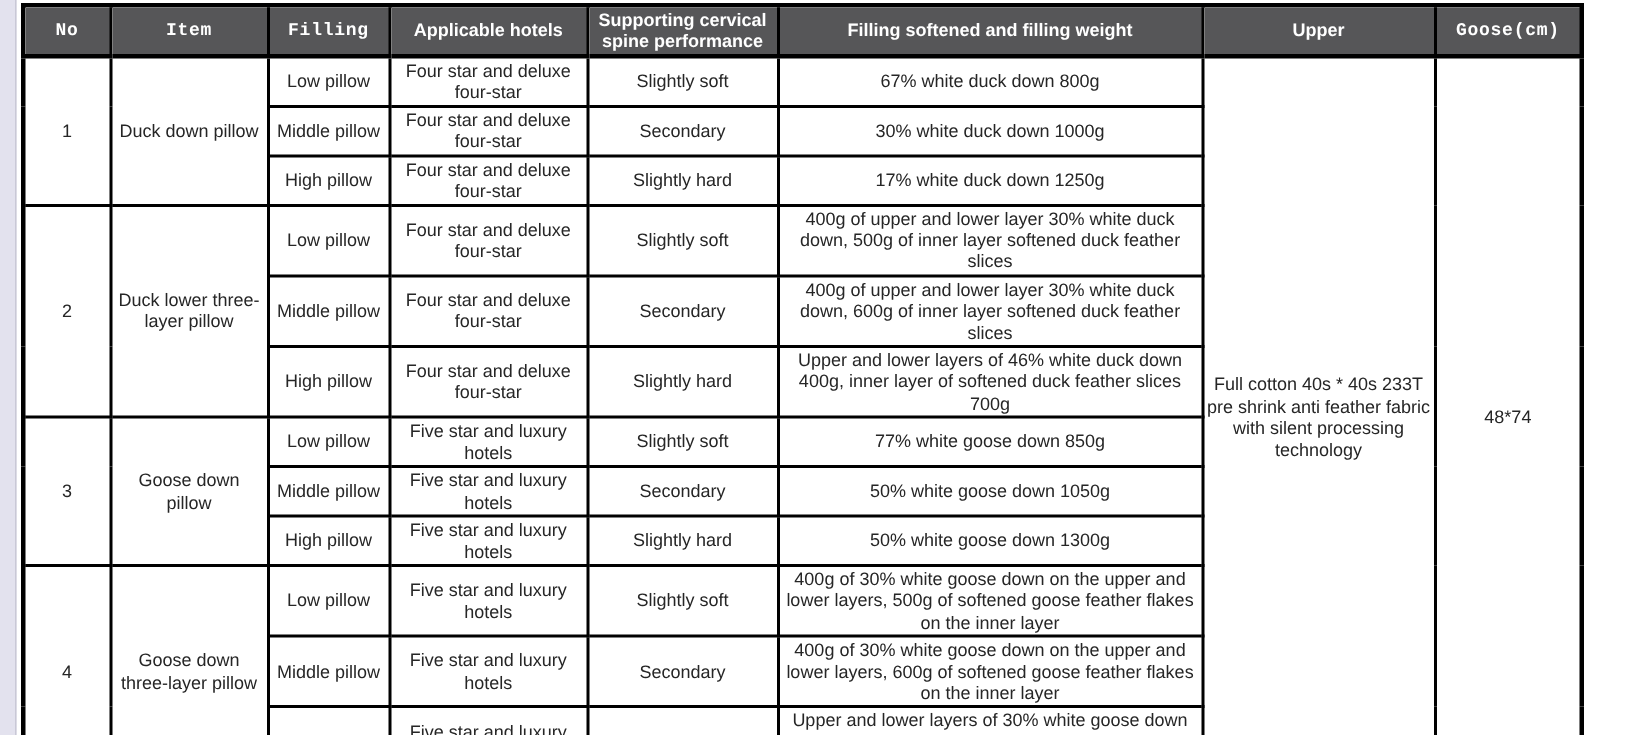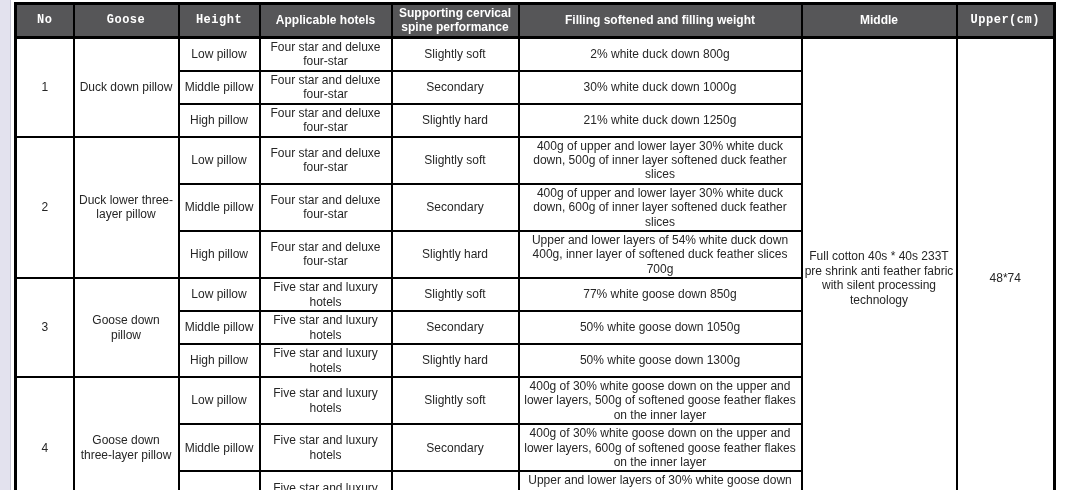--- a/index.html
+++ b/index.html
@@ -83,71 +83,71 @@
     <col style="width:81px">
     <col style="width:132px">
     <col style="width:127px">
     <col style="width:283px">
     <col style="width:155px">
     <col style="width:98px">
   </colgroup>
   <thead>
       <tr>
         <th class="serif-head">No</th>
-        <th class="serif-head">Goose</th>
-        <th class="serif-head">Height</th>
+        <th class="serif-head">Item</th>
+        <th class="serif-head">Filling</th>
         <th>Applicable hotels</th>
         <th>Supporting cervical spine performance</th>
         <th>Filling softened and filling weight</th>
-        <th>Middle</th>
-        <th class="serif-head">Upper(cm)</th>
+        <th>Upper</th>
+        <th class="serif-head">Goose(cm)</th>
       </tr>
     </thead>
   <tbody>
       <tr class="r-std">
         <td rowspan="3" class="cell-no">1</td>
         <td rowspan="3" class="cell-item">Duck down pillow</td>
         <td class="cell-height">Low pillow</td>
         <td class="cell-hotels">Four star and deluxe four-star</td>
         <td class="cell-performance">Slightly soft</td>
-        <td class="cell-filling">2% white duck down 800g</td>
+        <td class="cell-filling">67% white duck down 800g</td>
         <td rowspan="12" class="cell-fabric">Full cotton 40s * 40s 233T pre shrink anti feather fabric with silent processing technology</td>
         <td rowspan="12" class="cell-size">48*74</td>
       </tr>
       <tr class="r-std">
         <td class="cell-height">Middle pillow</td>
         <td class="cell-hotels">Four star and deluxe four-star</td>
         <td class="cell-performance">Secondary</td>
         <td class="cell-filling">30% white duck down 1000g</td>
       </tr>
       <tr class="r-std">
         <td class="cell-height">High pillow</td>
         <td class="cell-hotels">Four star and deluxe four-star</td>
         <td class="cell-performance">Slightly hard</td>
-        <td class="cell-filling">21% white duck down 1250g</td>
+        <td class="cell-filling">17% white duck down 1250g</td>
       </tr>
       <tr class="r-std">
         <td rowspan="3" class="cell-no">2</td>
         <td rowspan="3" class="cell-item">Duck lower three-layer pillow</td>
         <td class="cell-height">Low pillow</td>
         <td class="cell-hotels">Four star and deluxe four-star</td>
         <td class="cell-performance">Slightly soft</td>
         <td class="cell-filling small-gray">400g of upper and lower layer 30% white duck down, 500g of inner layer softened duck feather slices</td>
       </tr>
       <tr class="r-std">
         <td class="cell-height">Middle pillow</td>
         <td class="cell-hotels">Four star and deluxe four-star</td>
         <td class="cell-performance">Secondary</td>
         <td class="cell-filling small-gray">400g of upper and lower layer 30% white duck down, 600g of inner layer softened duck feather slices</td>
       </tr>
       <tr class="r-std">
         <td class="cell-height">High pillow</td>
         <td class="cell-hotels">Four star and deluxe four-star</td>
         <td class="cell-performance">Slightly hard</td>
-        <td class="cell-filling small-gray">Upper and lower layers of 54% white duck down 400g, inner layer of softened duck feather slices 700g</td>
+        <td class="cell-filling small-gray">Upper and lower layers of 46% white duck down 400g, inner layer of softened duck feather slices 700g</td>
       </tr>
       <tr class="r-std">
         <td rowspan="3" class="cell-no">3</td>
         <td rowspan="3" class="cell-item">Goose down pillow</td>
         <td class="cell-height">Low pillow</td>
         <td class="cell-hotels">Five star and luxury hotels</td>
         <td class="cell-performance">Slightly soft</td>
         <td class="cell-filling">77% white goose down 850g</td>
       </tr>
       <tr class="r-std">

